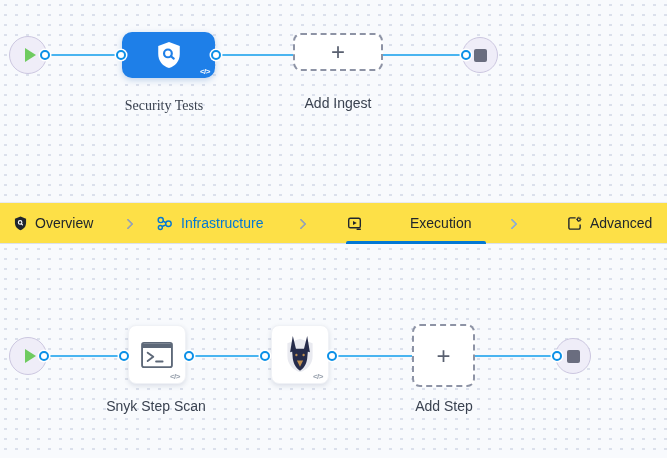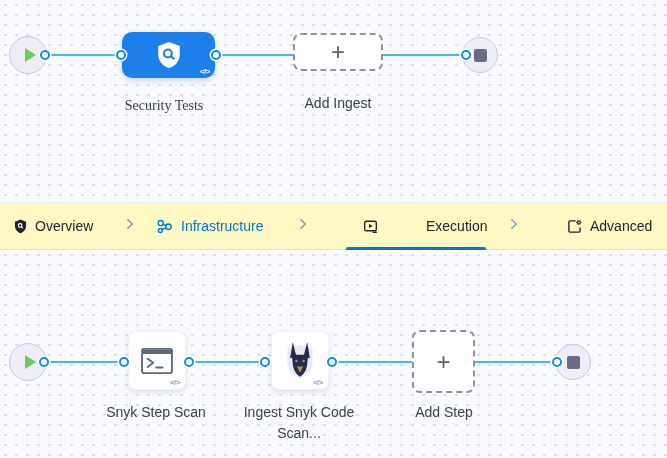--- a/index.html
+++ b/index.html
@@ -51,21 +51,21 @@
     position:absolute; background:#ffffff; border:2px dashed #8d93a5;
     border-radius:8px; z-index:3; display:flex; align-items:center; justify-content:center;
     cursor:pointer;
   }
   .plus { font-size:24px; font-weight:300; color:#596070; line-height:1; }
 
   .node-label { position:absolute; text-align:center; font-size:14px; font-weight:500;
     color:#3a4250; line-height:21px; z-index:2; }
 
   
-  .tabbar { position:relative; width:100%; height:48px; background:#fef9c3;
+  .tabbar { position:relative; width:100%; height:42px; background:#fde047;
     border-top:1px solid #e7eaf2; border-bottom:1px solid #dce1e9; z-index:5; }
   .tab { position:absolute; top:0; height:100%; display:flex; align-items:center;
     gap:8px; cursor:pointer; font-size:14px; font-weight:500; color:#21262c; white-space:nowrap; }
   .tab.highlighted { color:#0278d5; }
   .chev { position:absolute; width:8px; height:8px; border-top:2px solid #97a3b4;
     border-right:2px solid #97a3b4; transform:rotate(45deg); border-radius:1px; }
   .chev.bluish { border-color:#8badd6; }
   .tab-underline { position:absolute; left:346px; bottom:-1px; width:140px; height:3px;
     background:#0278d5; border-radius:2px 2px 0 0; }
   .tabicon { display:flex; align-items:center; }
@@ -132,21 +132,21 @@
           <circle cx="13.2" cy="9.3" r="2.9"></circle>
           <line x1="7.4" y1="6.6" x2="10.6" y2="8.2"></line>
           <line x1="6.5" y1="12.2" x2="10.4" y2="10.5"></line>
         </svg>
       </span>
       <span>Infrastructure</span>
     </div>
 
     <span class="chev" style="left:297px; top:17px;"></span>
 
-    <div class="tab selected" style="left:363px;gap:48px;">
+    <div class="tab selected" style="left:347px;gap:48px;">
       <span class="tabicon">
         <svg viewBox="0 0 16 16" width="15" height="15">
           <rect x="1.8" y="2.4" width="12.4" height="10.2" rx="1.8" fill="none" stroke="#20262e" stroke-width="1.5"></rect>
           <path d="M6.4 5.4 L10.4 7.5 L6.4 9.6 Z" fill="#20262e"></path>
           <path d="M10.8 14.2 h3.4" stroke="#20262e" stroke-width="1.5" stroke-linecap="round"></path>
         </svg>
       </span>
       <span>Execution</span>
     </div>
 
@@ -209,21 +209,20 @@
           <path d="M11 15 H29 L28 26 C27 33 24 37 20 39.5 C16 37 13 33 12 26 Z" fill="#252b4a"></path>
           <circle cx="16" cy="22" r="1.3" fill="#c08f4f"></circle>
           <circle cx="24" cy="22" r="1.3" fill="#c08f4f"></circle>
           <path d="M16.5 28 H23.5 L20 35 Z" fill="#c08f4f"></path>
         </svg>
       </span>
       <span class="code-glyph on-white">&lt;/&gt;</span>
     </div>
     <span class="port" style="left:327px; top:107px;"></span>
 
-    <div class="node-label" style="left:234px; top:152px; width:130px;">Ingest Snyk Code Scan...</div>
 
     <div class="add-box" style="left:412px; top:80px; width:63px; height:63px;">
       <span class="plus">+</span>
     </div>
     <div class="node-label" style="left:394px; top:152px; width:100px;">Add Step</div>
 
     <span class="port" style="left:552px; top:107px;"></span>
     <div class="endpoint-node" style="left:555px; top:94px; width:36px; height:36px;">
       <span class="stop-sq"></span>
     </div>

